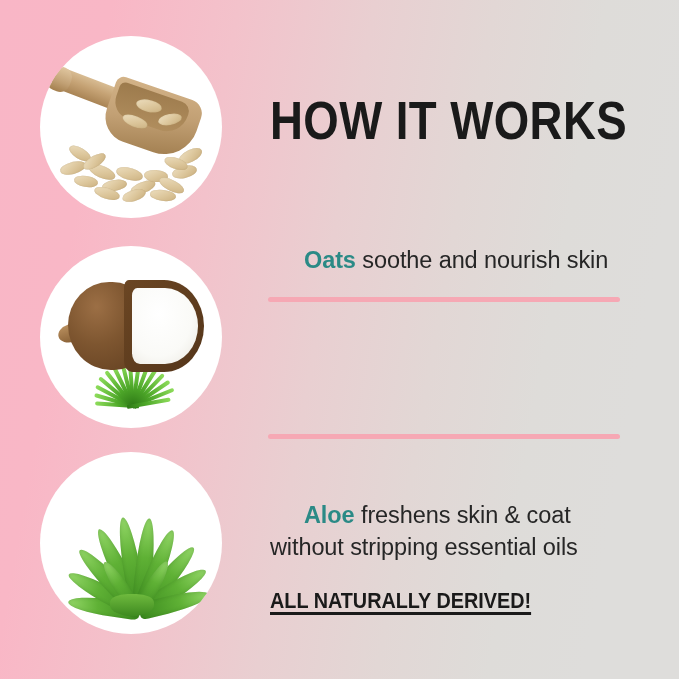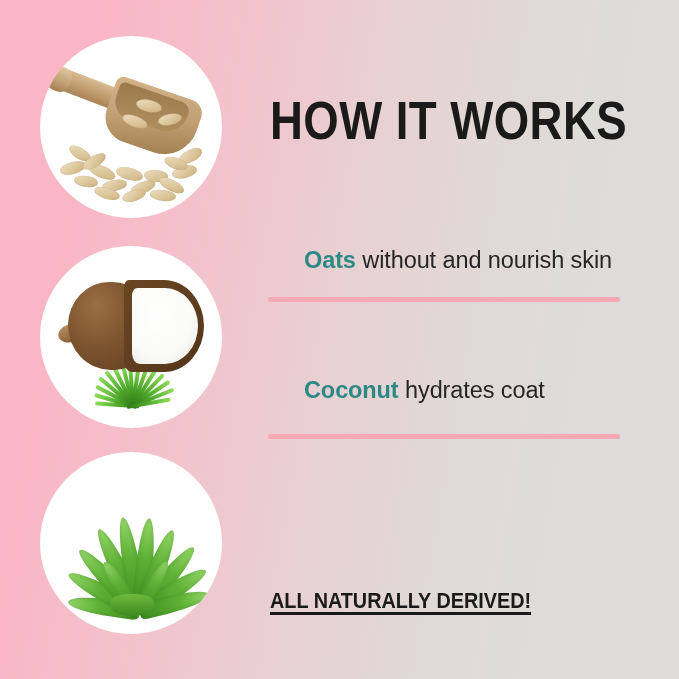--- a/index.html
+++ b/index.html
@@ -347,29 +347,30 @@
       </div>
     </div>
 
   </div>
 
   <div class="content">
 
     <h1 class="title">HOW IT WORKS</h1>
 
     <p class="benefit b1">
-      <span class="kw">Oats</span><span> without and nourish skin</span>
+      <span class="kw">Oats</span><span> soothe and nourish skin</span>
     </p>
 
     <div class="divider d1"></div>
 
-    <p class="benefit b2">
-      <span class="kw">Coconut</span><span> hydrates coat</span>
+
+    <div class="divider d2"></div>
+
+    <p class="benefit b3">
+      <span class="kw">Aloe</span><span> freshens skin &amp; coat</span><br>
+      <span>without stripping essential oils</span>
     </p>
 
-    <div class="divider d2"></div>
-
-
     <p class="footnote">ALL NATURALLY DERIVED!</p>
 
   </div>
 
 </div>
 
 </body></html>

